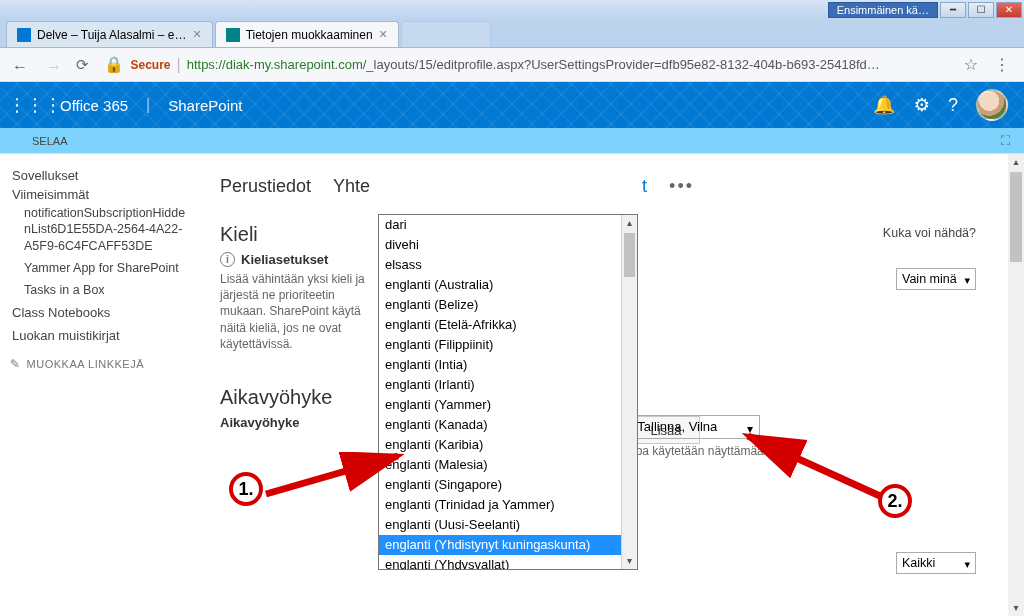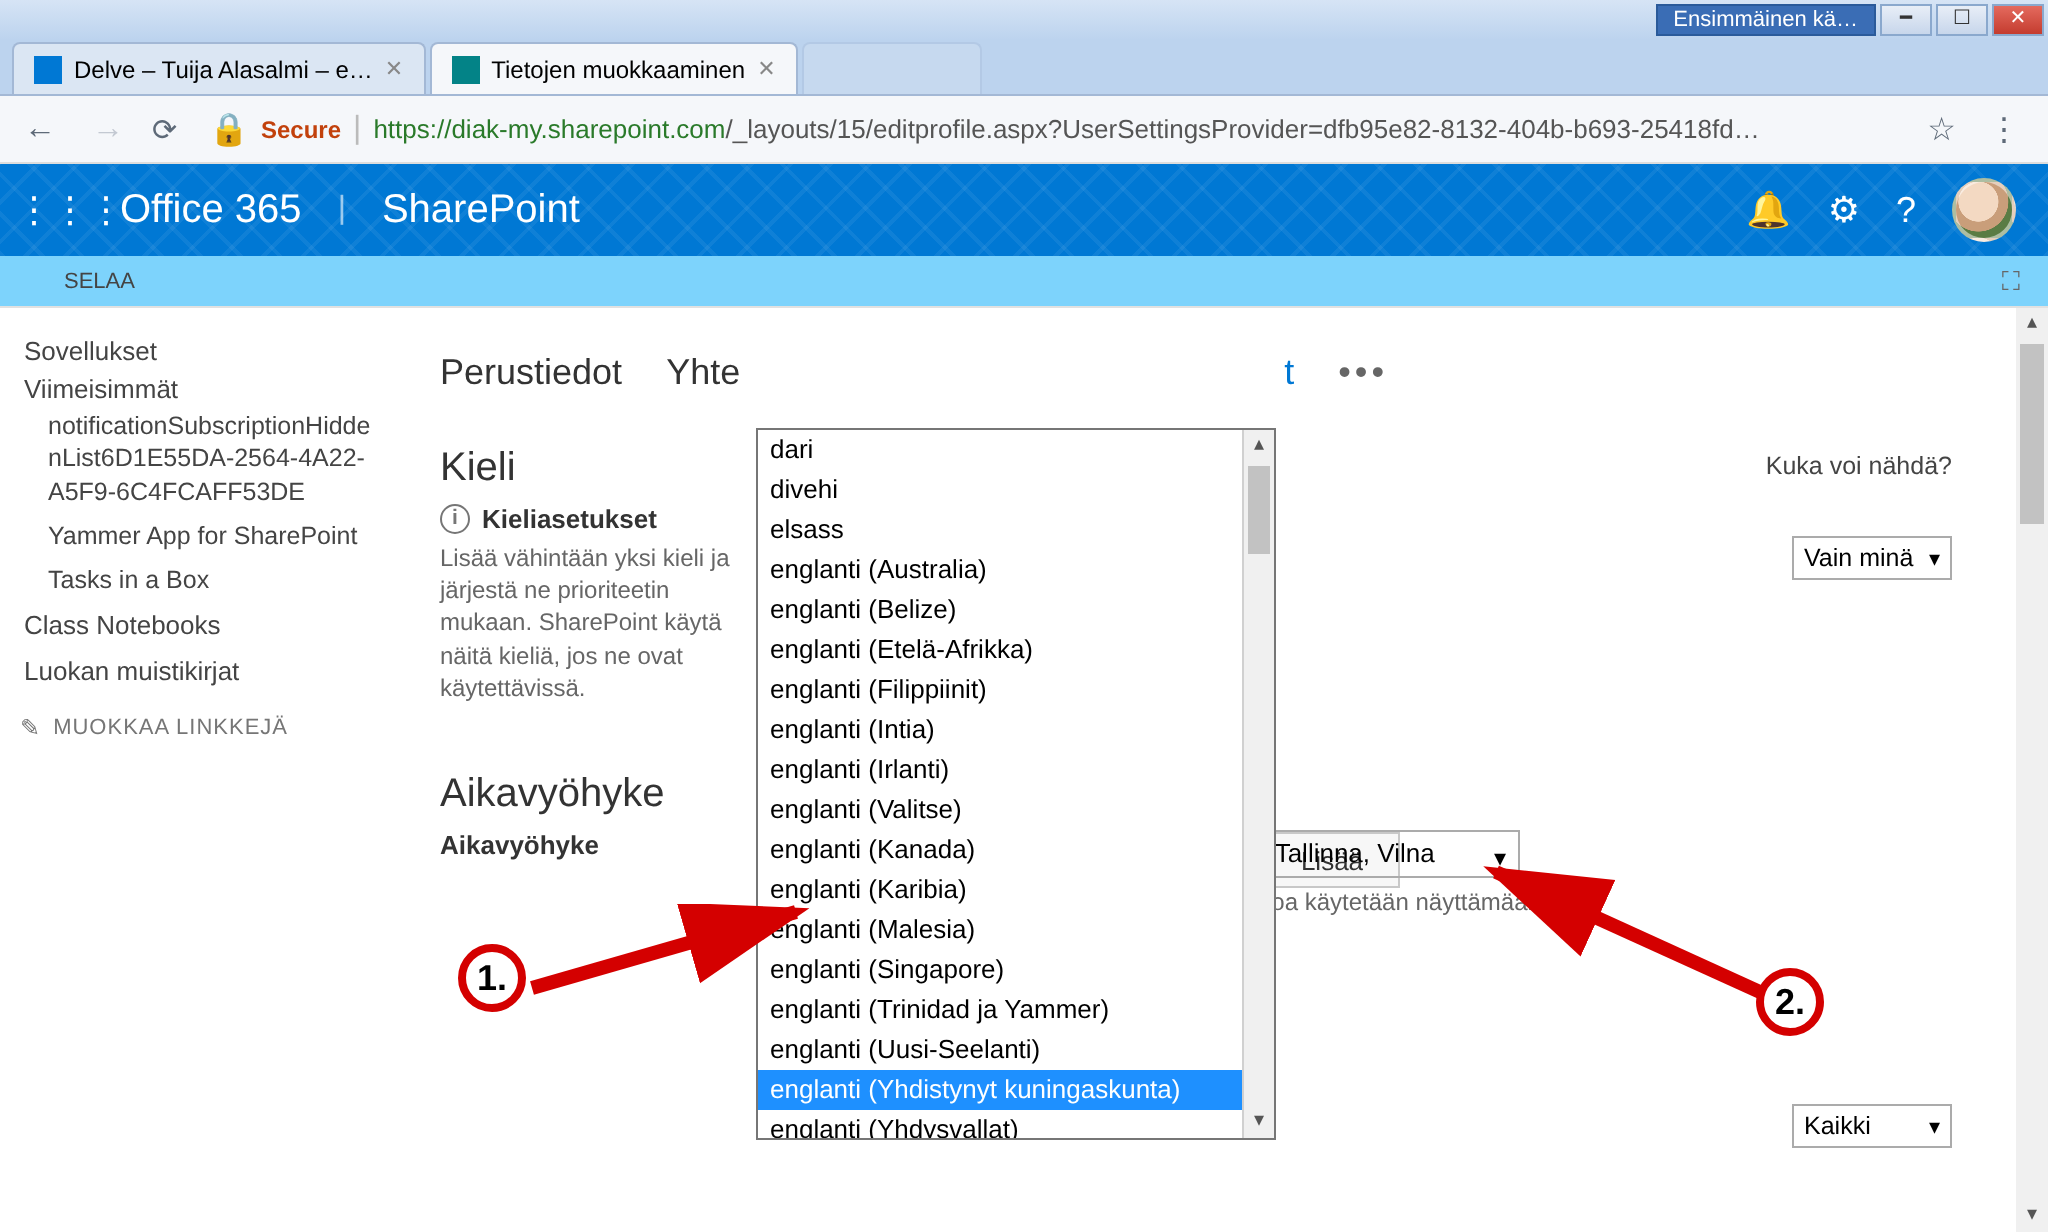--- a/index.html
+++ b/index.html
@@ -30,21 +30,21 @@
 .url-path { color: #555; }
 .star { color: #5e6a78; font-size: 16px; }
 .menu-dots { color: #5e6a78; font-size: 16px; padding: 0 6px; }
 
 
 .suite-bar { height: 46px; background: #0078d4; background-image:
   repeating-linear-gradient(45deg, rgba(255,255,255,0.06) 0 2px, transparent 2px 14px),
   repeating-linear-gradient(-45deg, rgba(255,255,255,0.06) 0 2px, transparent 2px 14px);
   display: flex; align-items: center; color: #fff; padding: 0 8px; }
 .waffle { width: 40px; text-align: center; font-size: 18px; }
-.brand { font-size: 20px; padding: 0 12px; }
+.brand { font-size: 15px; padding: 0 12px; }
 .sep { color: rgba(255,255,255,0.6); padding: 0 6px; }
 .suite-right { margin-left: auto; display: flex; align-items: center; gap: 18px; padding-right: 8px; }
 .sicon { font-size: 18px; color: #fff; }
 .avatar { width: 32px; height: 32px; border-radius: 50%; background: radial-gradient(circle at 40% 35%, #f3d9c2 0 40%, #c99e7a 41% 60%, #5a7c44 61% 100%); border: 2px solid rgba(255,255,255,0.5); }
 
 
 .ribbon { height: 26px; background: #7dd3fc; border-bottom: 1px solid #e1e1e1; display: flex; align-items: center; padding-left: 26px; justify-content: space-between; }
 .ribbon-tab { font-size: 11px; color: #444; padding: 0 6px; }
 .focus-icon { font-size: 13px; color: #666; padding-right: 14px; }
 
@@ -255,21 +255,21 @@
     <div class="opts">
       <div class="opt">dari</div>
       <div class="opt">divehi</div>
       <div class="opt">elsass</div>
       <div class="opt">englanti (Australia)</div>
       <div class="opt">englanti (Belize)</div>
       <div class="opt">englanti (Etelä-Afrikka)</div>
       <div class="opt">englanti (Filippiinit)</div>
       <div class="opt">englanti (Intia)</div>
       <div class="opt">englanti (Irlanti)</div>
-      <div class="opt">englanti (Valitse)</div>
+      <div class="opt">englanti (Yammer)</div>
       <div class="opt">englanti (Kanada)</div>
       <div class="opt">englanti (Karibia)</div>
       <div class="opt">englanti (Malesia)</div>
       <div class="opt">englanti (Singapore)</div>
       <div class="opt">englanti (Trinidad ja Yammer)</div>
       <div class="opt">englanti (Uusi-Seelanti)</div>
       <div class="opt sel">englanti (Yhdistynyt kuningaskunta)</div>
       <div class="opt">englanti (Yhdysvallat)</div>
 
     </div>

